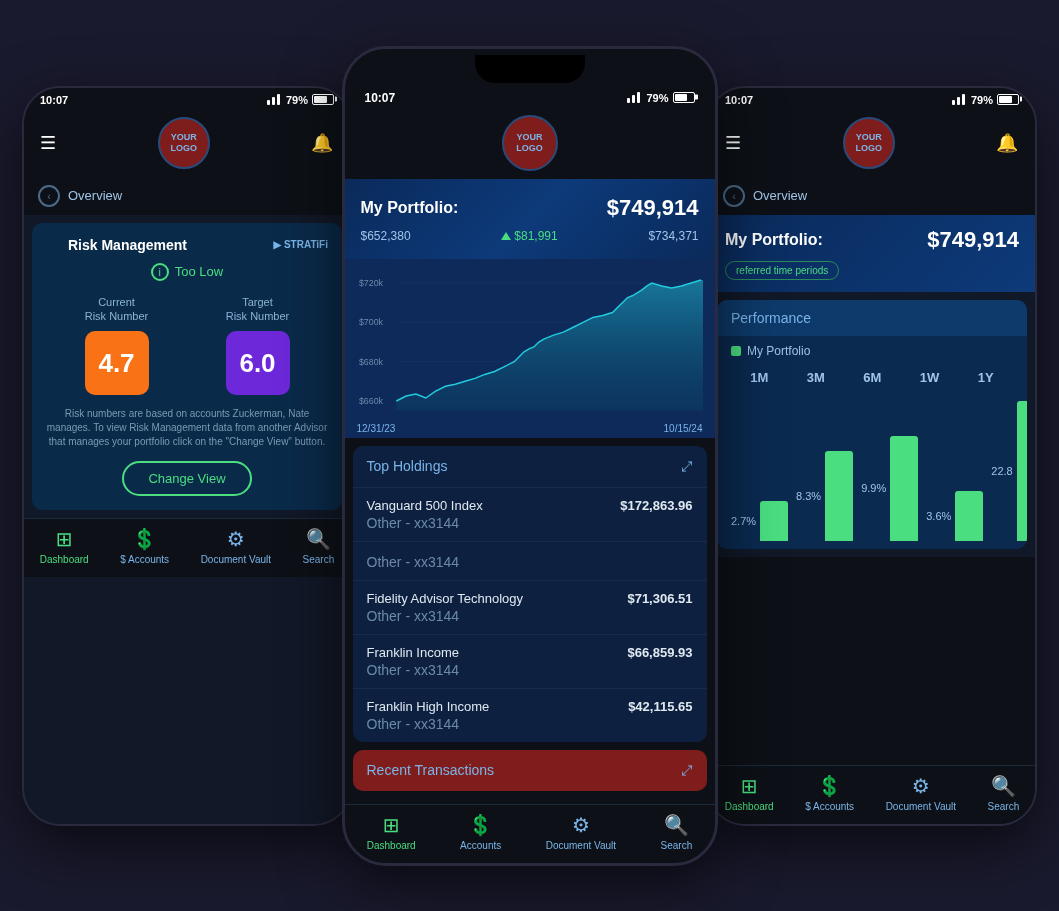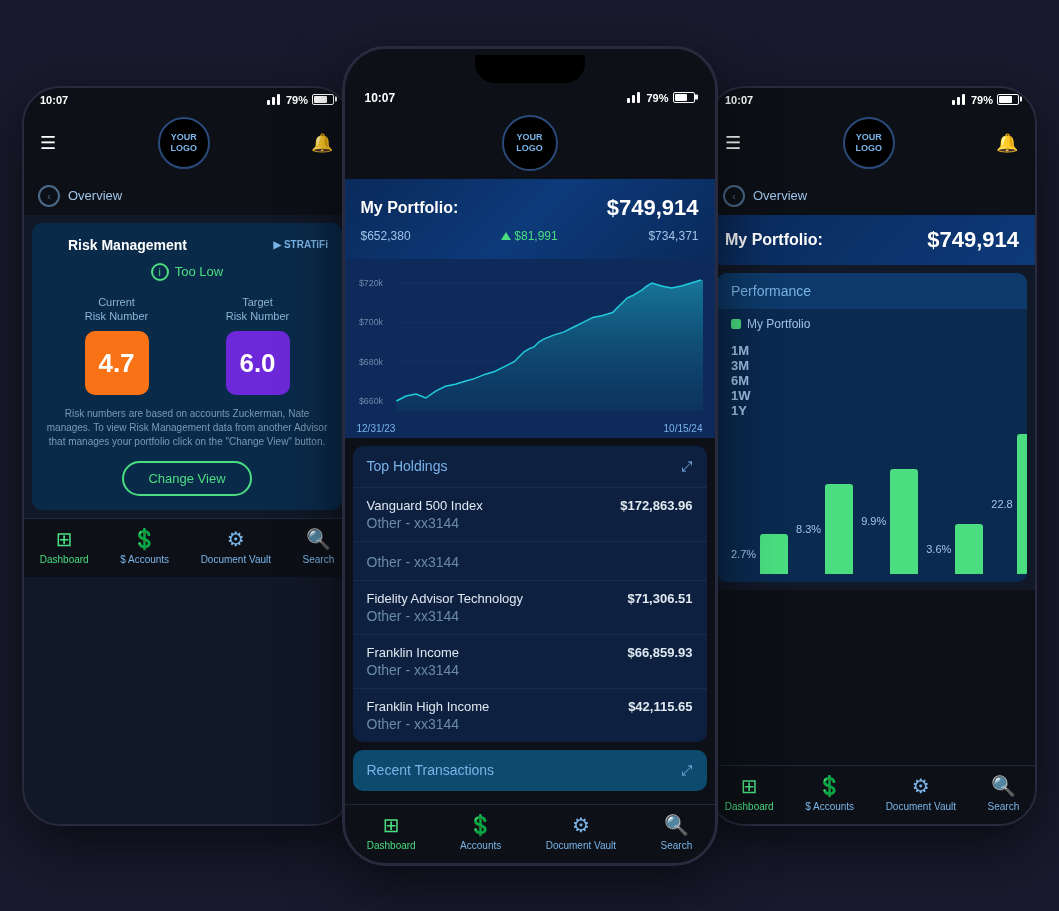--- a/index.html
+++ b/index.html
@@ -95,21 +95,21 @@
       height: 28px;
       background: #000;
       border-radius: 0 0 20px 20px;
     }
 
     
     .logo-circle {
       width: 52px;
       height: 52px;
       border-radius: 50%;
-      background: #000000;
+      background: #7f1d1d;
       border: 2px solid #2a4a7a;
       display: flex;
       align-items: center;
       justify-content: center;
       color: #7ab4e8;
       font-size: 9px;
       font-weight: 700;
       text-align: center;
       line-height: 1.2;
     }
@@ -211,21 +211,21 @@
       margin: 8px;
       overflow: hidden;
     }
     .recent-trans-header {
       display: flex;
       justify-content: space-between;
       align-items: center;
       padding: 12px 14px;
       color: #7ab4e8;
       font-size: 14px;
-      background: #0c4a6e;
+      background: #7f1d1d;
     }
 
     
     .bottom-nav {
       display: flex;
       justify-content: space-around;
       align-items: center;
       background: #0d1117;
       padding: 8px 0 12px;
       border-top: 1px solid #1a2a3a;
@@ -375,21 +375,20 @@
       border-radius: 2px;
     }
 
     .perf-tabs {
       display: flex;
       justify-content: space-around;
       padding: 4px 14px 8px;
       font-size: 13px;
       font-weight: 600;
       color: #a0c4e8;
-      flex-direction: column;
     }
     .perf-bars {
       padding: 8px 14px;
       display: flex;
       justify-content: space-around;
       align-items: flex-end;
       gap: 8px;
     }
     .perf-bar-col {
       display: flex;
@@ -682,20 +681,23 @@
     <div class="left-overview-header">
       <div class="back-circle">‹</div>
       <span>Overview</span>
     </div>
 
     <div class="right-portfolio-banner">
       <div class="portfolio-header">
         <span class="portfolio-title">My Portfolio:</span>
         <span class="portfolio-value">$749,914</span>
       </div>
+      <div class="time-pills">
+        <span class="time-pill" style="font-size:10px; border:1px solid #2a8a5a; color:#4ade80;">referred time periods</span>
+      </div>
     </div>
 
     <div class="performance-section">
       <div class="performance-header">
         <span>Performance</span>
       </div>
       <div class="portfolio-legend">
         <div class="legend-dot"></div>
         <span>My Portfolio</span>
       </div>

